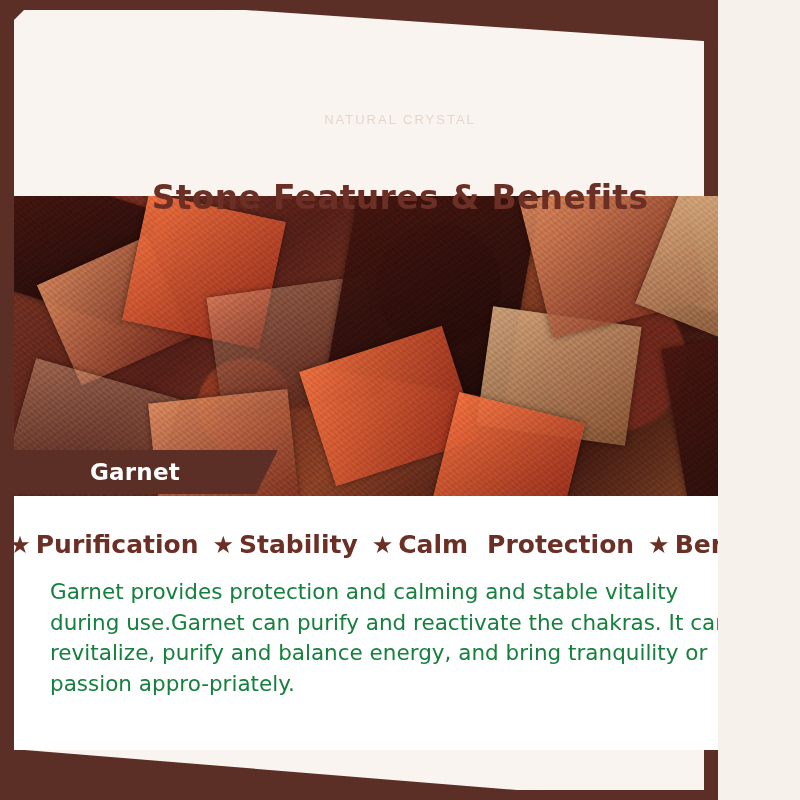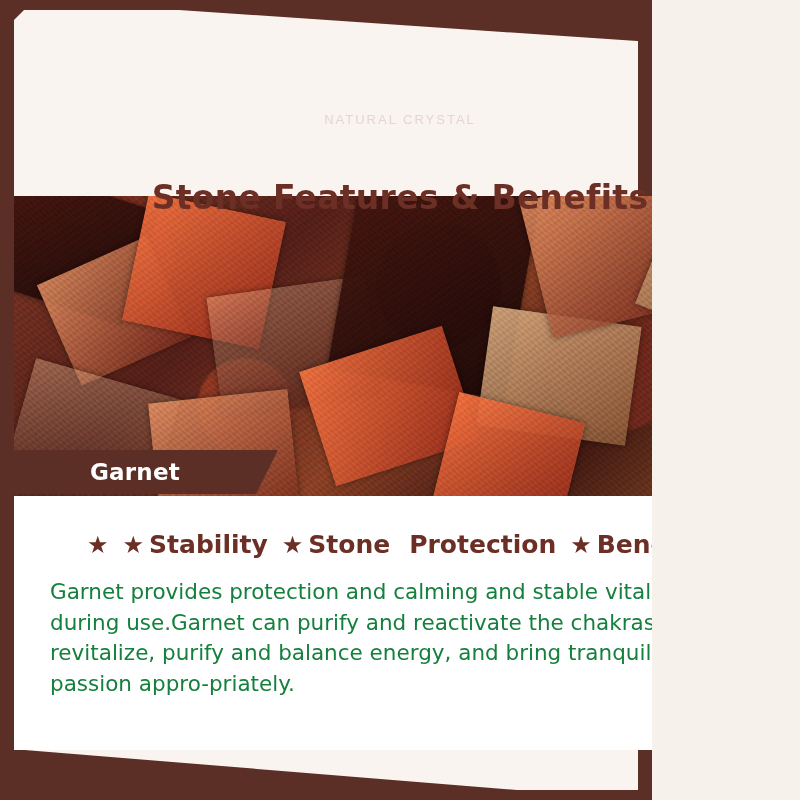--- a/index.html
+++ b/index.html
@@ -9,21 +9,21 @@
   body {
     width: 800px;
     height: 800px;
     overflow: hidden;
     font-family: "Liberation Sans", sans-serif;
     background: #f7f1ec;
   }
 
   .poster {
     position: relative;
-    width: 652px;
+    width: 718px;
     height: 800px;
     background: #faf4f0;
     overflow: hidden;
   }
 
   
   .corner {
     position: absolute;
     background: #5c2f26;
     z-index: 5;
@@ -268,28 +268,29 @@
 
   <div class="name-tab">
     <span class="name">Garnet</span>
   </div>
 
   <div class="panel">
 
     <div class="benefits">
       <div class="benefit">
         <span class="star">★</span>
+        <span class="benefit-label">Purification</span>
       </div>
       <div class="benefit">
         <span class="star">★</span>
         <span class="benefit-label">Stability</span>
       </div>
       <div class="benefit">
         <span class="star">★</span>
-        <span class="benefit-label">Stone</span>
+        <span class="benefit-label">Calm</span>
       </div>
       <div class="benefit">
         <span class="star"></span>
         <span class="benefit-label">Protection</span>
       </div>
       <div class="benefit">
         <span class="star">★</span>
         <span class="benefit-label">Benefits</span>
       </div>
     </div>

